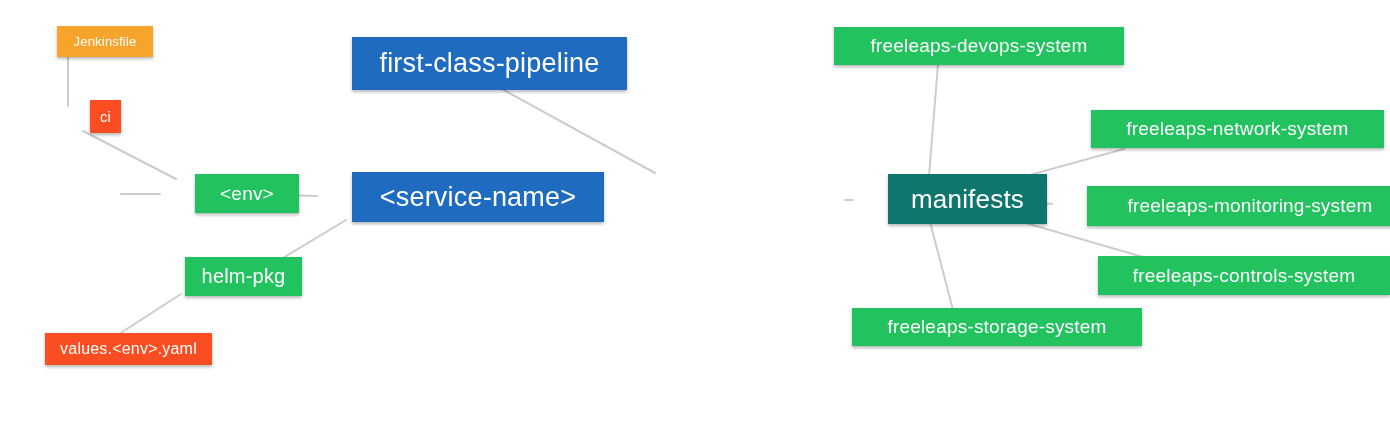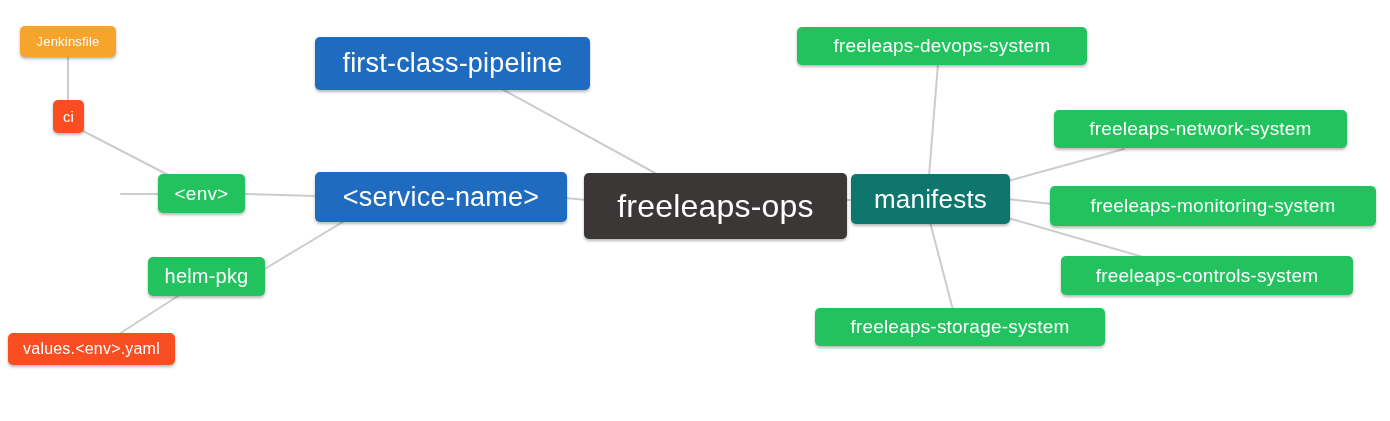--- a/index.html
+++ b/index.html
@@ -23,26 +23,27 @@
     height: 421px;
     z-index: 1;
   }
   .node {
     position: absolute;
     z-index: 2;
     display: flex;
     align-items: center;
     justify-content: center;
     color: #ffffff;
-    border-radius: 5px;
+    border-radius: 0;
     box-shadow: 0 2px 3px rgba(0,0,0,0.28);
     white-space: nowrap;
     cursor: pointer;
     box-sizing: border-box;
     letter-spacing: 0.2px;
+    margin-left: 37px;
   }
 </style>
 </head>
 <body>
 
 <div class="canvas">
   <svg class="edges" viewBox="0 0 1390 421" xmlns="http://www.w3.org/2000/svg">
       <line x1="68" y1="56" x2="68" y2="106" stroke="#cccccc" stroke-width="2" stroke-linecap="round"></line>
       <line x1="83" y1="131" x2="176" y2="179" stroke="#cccccc" stroke-width="2" stroke-linecap="round"></line>
       <line x1="121" y1="194" x2="160" y2="194" stroke="#cccccc" stroke-width="2" stroke-linecap="round"></line>
@@ -54,25 +55,24 @@
       <line x1="845" y1="200" x2="853" y2="200" stroke="#cccccc" stroke-width="2" stroke-linecap="round"></line>
       <line x1="938" y1="64" x2="929" y2="176" stroke="#cccccc" stroke-width="2" stroke-linecap="round"></line>
       <line x1="1008" y1="181" x2="1124" y2="149" stroke="#cccccc" stroke-width="2" stroke-linecap="round"></line>
       <line x1="1008" y1="199" x2="1052" y2="204" stroke="#cccccc" stroke-width="2" stroke-linecap="round"></line>
       <line x1="1008" y1="218" x2="1143" y2="257" stroke="#cccccc" stroke-width="2" stroke-linecap="round"></line>
       <line x1="930" y1="222" x2="953" y2="310" stroke="#cccccc" stroke-width="2" stroke-linecap="round"></line>
     </svg>
 
 <div class="node" style="left: 20px; top: 26px; width: 96px; height: 31px; font-size: 13px; background: rgb(247, 164, 45);">Jenkinsfile</div>
     <div class="node" style="left: 53px; top: 100px; width: 31px; height: 33px; font-size: 15px; background: rgb(250, 78, 34);">ci</div>
-    <div class="node" style="left: 158px; top: 174px; width: 87px; height: 39px; font-size: 19px; background: rgb(34, 195, 94);">&lt;env&gt;</div>
+    <div class="node" style="left: 158px; top: 174px; width: 104px; height: 39px; font-size: 19px; background: rgb(34, 195, 94);">&lt;env&gt;</div>
     <div class="node" style="left: 148px; top: 257px; width: 117px; height: 39px; font-size: 20px; background: rgb(34, 195, 94);">helm-pkg</div>
     <div class="node" style="left: 8px; top: 333px; width: 167px; height: 32px; font-size: 16px; background: rgb(250, 78, 34);">values.&lt;env&gt;.yaml</div>
     <div class="node" style="left: 315px; top: 37px; width: 275px; height: 53px; font-size: 27px; background: rgb(30, 107, 192);">first-class-pipeline</div>
     <div class="node" style="left: 315px; top: 172px; width: 252px; height: 50px; font-size: 27px; background: rgb(30, 107, 192);">&lt;service-name&gt;</div>
-    <div class="node" style="left: 584px; top: 173px; width: 263px; height: 66px; font-size: 32px; background: rgb(59, 55, 55);">freeleaps-ops</div>
     <div class="node" style="left: 851px; top: 174px; width: 159px; height: 50px; font-size: 26px; background: #0f766e;">manifests</div>
     <div class="node" style="left: 797px; top: 27px; width: 290px; height: 38px; font-size: 19px; background: rgb(34, 195, 94);">freeleaps-devops-system</div>
     <div class="node" style="left: 1054px; top: 110px; width: 293px; height: 38px; font-size: 19px; background: rgb(34, 195, 94);">freeleaps-network-system</div>
     <div class="node" style="left: 1050px; top: 186px; width: 326px; height: 40px; font-size: 19px; background: rgb(34, 195, 94);">freeleaps-monitoring-system</div>
     <div class="node" style="left: 1061px; top: 256px; width: 292px; height: 39px; font-size: 19px; background: rgb(34, 195, 94);">freeleaps-controls-system</div>
     <div class="node" style="left: 815px; top: 308px; width: 290px; height: 38px; font-size: 19px; background: rgb(34, 195, 94);">freeleaps-storage-system</div>
   </div>
 
 </body></html>

